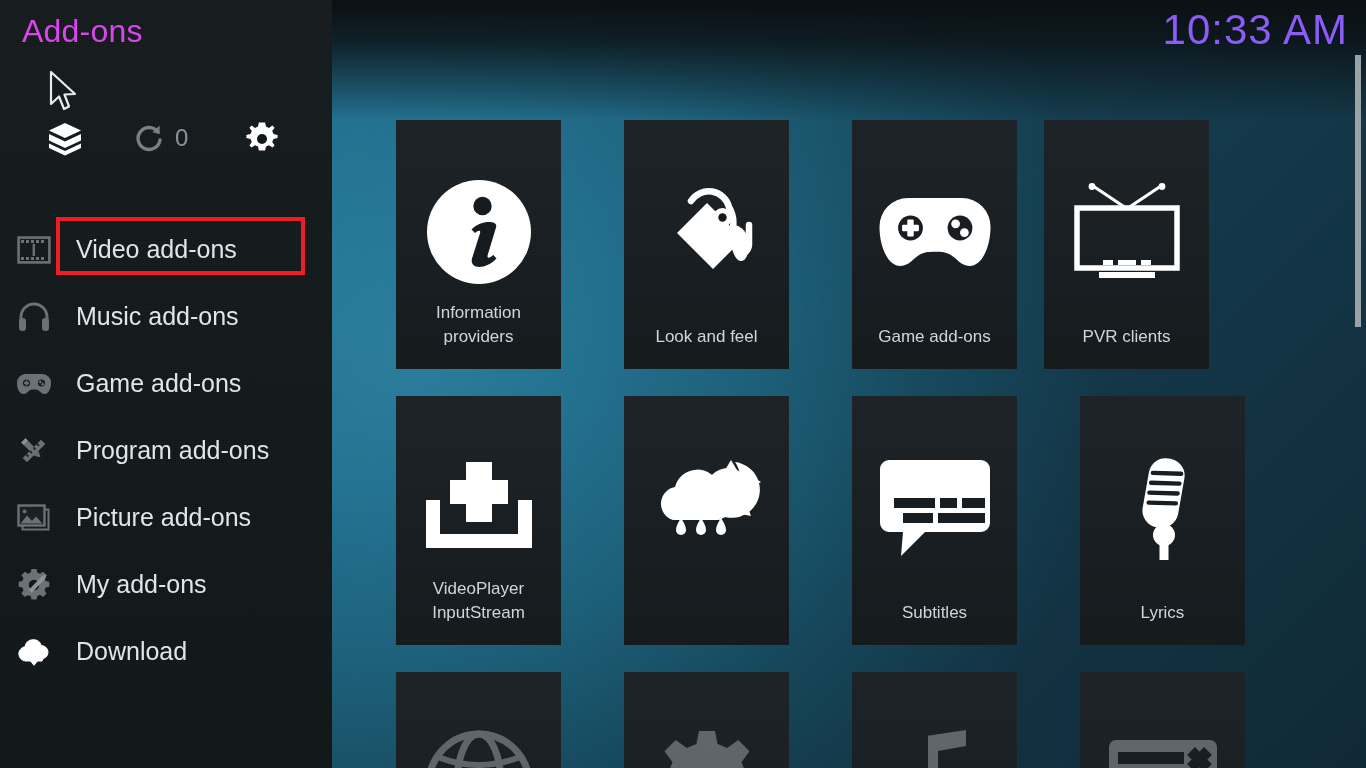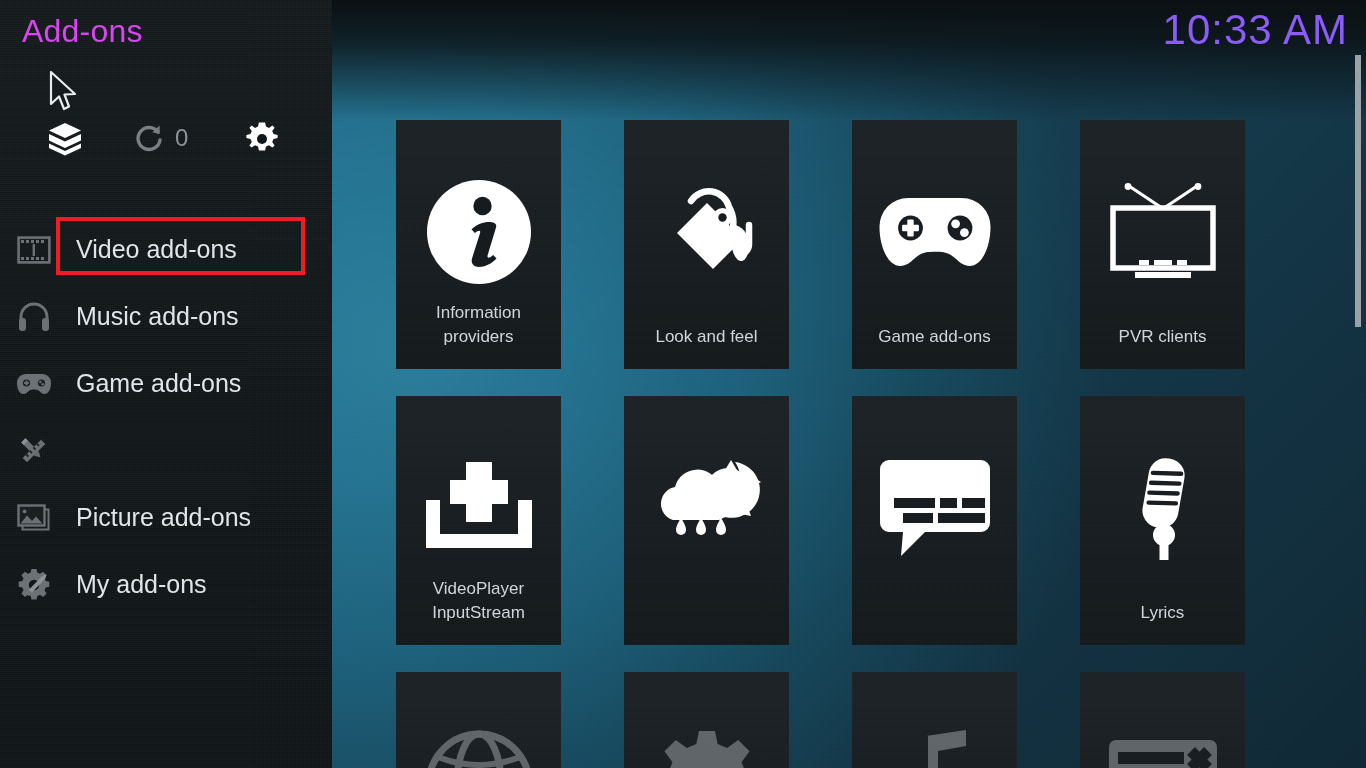--- a/index.html
+++ b/index.html
@@ -232,20 +232,21 @@
           </g>
           <g transform="rotate(45 16 16)">
             <rect x="13" y="3" width="6" height="26" fill="#6b7175"></rect>
             <rect x="13" y="8" width="3" height="1.8" fill="#1b2023"></rect>
             <rect x="13" y="13" width="3" height="1.8" fill="#1b2023"></rect>
             <rect x="13" y="18" width="3" height="1.8" fill="#1b2023"></rect>
             <rect x="13" y="23" width="3" height="1.8" fill="#1b2023"></rect>
           </g>
         </svg>
       </span>
+      <span class="nav-label">Program add-ons</span>
     </div>
 
     <div class="nav-item">
       <span class="nav-ico">
         <svg width="34" height="28" viewBox="0 0 34 28">
           <rect x="5.5" y="5.5" width="26" height="20" fill="none" stroke="#6b7175" stroke-width="2"></rect>
           <rect x="1.5" y="1.5" width="26" height="20" fill="#1b2023" stroke="#6b7175" stroke-width="2.4"></rect>
           <circle cx="7.6" cy="7.4" r="1.9" fill="#6b7175"></circle>
           <path d="M3.6 19.5 L10 11.5 L15 17 L19 12.5 L25.4 19.5 Z" fill="#6b7175"></path>
         </svg>
@@ -261,20 +262,30 @@
           <g transform="rotate(44 17 19)">
             <rect x="15.2" y="5" width="4.2" height="24" fill="#8d9397"></rect>
             <path d="M15.2 5 h4.2 l-2.1 -3.6 z" fill="#8d9397"></path>
             <rect x="15.2" y="24.6" width="4.2" height="4.4" fill="#6b7175"></rect>
           </g>
         </svg>
       </span>
       <span class="nav-label">My add-ons</span>
     </div>
 
+    <div class="nav-item bright">
+      <span class="nav-ico">
+        <svg width="36" height="28" viewBox="0 0 36 28">
+          <path d="M9.5 23 A7.2 7.2 0 0 1 9 8.7 A8.4 8.4 0 0 1 25.3 7.6 A6.6 6.6 0 0 1 27 20.6 A6 6 0 0 1 26 23 Z" fill="#ffffff"></path>
+          <rect x="15.4" y="13" width="5.2" height="9" fill="#ffffff"></rect>
+          <path d="M12.3 20.2 h11.4 L18 27.3 Z" fill="#ffffff"></path>
+        </svg>
+      </span>
+      <span class="nav-label">Download</span>
+    </div>
 
   </div>
 
   <div class="redbox"></div>
 
   <div class="grid">
 
     <div class="tile" style="left:0px;  top:0px;">
       <span class="tile-ico">
         <svg width="108" height="108" viewBox="0 0 108 108">
@@ -309,21 +320,21 @@
           <rect x="30.3" y="25.6" width="6.4" height="16.8" rx="1" fill="#ffffff"></rect>
           <rect x="25.1" y="30.8" width="16.8" height="6.4" rx="1" fill="#ffffff"></rect>
           <circle cx="83" cy="34" r="12.4" fill="#181d21"></circle>
           <circle cx="78.6" cy="29.8" r="4.4" fill="#ffffff"></circle>
           <circle cx="87.4" cy="38.6" r="4.4" fill="#ffffff"></circle>
         </svg>
       </span>
       <span class="tile-label">Game add-ons</span>
     </div>
 
-    <div class="tile" style="left:684px; top:0px;">
+    <div class="tile" style="left:648px; top:0px;">
       <span class="tile-ico">
         <svg width="112" height="100" viewBox="0 0 112 100">
           <path d="M22 4 L55 26" stroke="#ffffff" stroke-width="3.2" stroke-linecap="round" fill="none"></path>
           <path d="M90 4 L57 26" stroke="#ffffff" stroke-width="3.2" stroke-linecap="round" fill="none"></path>
           <circle cx="21" cy="4.5" r="3.4" fill="#ffffff"></circle>
           <circle cx="91" cy="4.5" r="3.4" fill="#ffffff"></circle>
           <rect x="6" y="26" width="100" height="60" fill="none" stroke="#ffffff" stroke-width="5.5"></rect>
           <rect x="32" y="78" width="10" height="5" fill="#ffffff"></rect>
           <rect x="47" y="78" width="18" height="5" fill="#ffffff"></rect>
           <rect x="70" y="78" width="10" height="5" fill="#ffffff"></rect>
@@ -369,20 +380,21 @@
           <path d="M10 2 h92 a9 9 0 0 1 9 9 v54 a9 9 0 0 1 -9 9 h-56 l-24 24 l2 -24 h-14 a9 9 0 0 1 -9 -9 v-54 a9 9 0 0 1 9 -9z" fill="#ffffff"></path>
           <g fill="#181d21">
             <rect x="15" y="40" width="41" height="10"></rect>
             <rect x="61" y="40" width="17" height="10"></rect>
             <rect x="83" y="40" width="23" height="10"></rect>
             <rect x="24" y="55" width="30" height="10"></rect>
             <rect x="59" y="55" width="47" height="10"></rect>
           </g>
         </svg>
       </span>
+      <span class="tile-label">Subtitles</span>
     </div>
 
     <div class="tile" style="left:684px; top:276px;">
       <span class="tile-ico">
         <svg width="70" height="104" viewBox="0 0 70 104">
           <g transform="rotate(10 35 40)">
             <rect x="17" y="2" width="36" height="70" rx="17" fill="#ffffff"></rect>
             <g stroke="#181d21" stroke-width="4.4" stroke-linecap="round">
               <line x1="21" y1="19" x2="49" y2="15"></line>
               <line x1="21" y1="29" x2="49" y2="25"></line>

